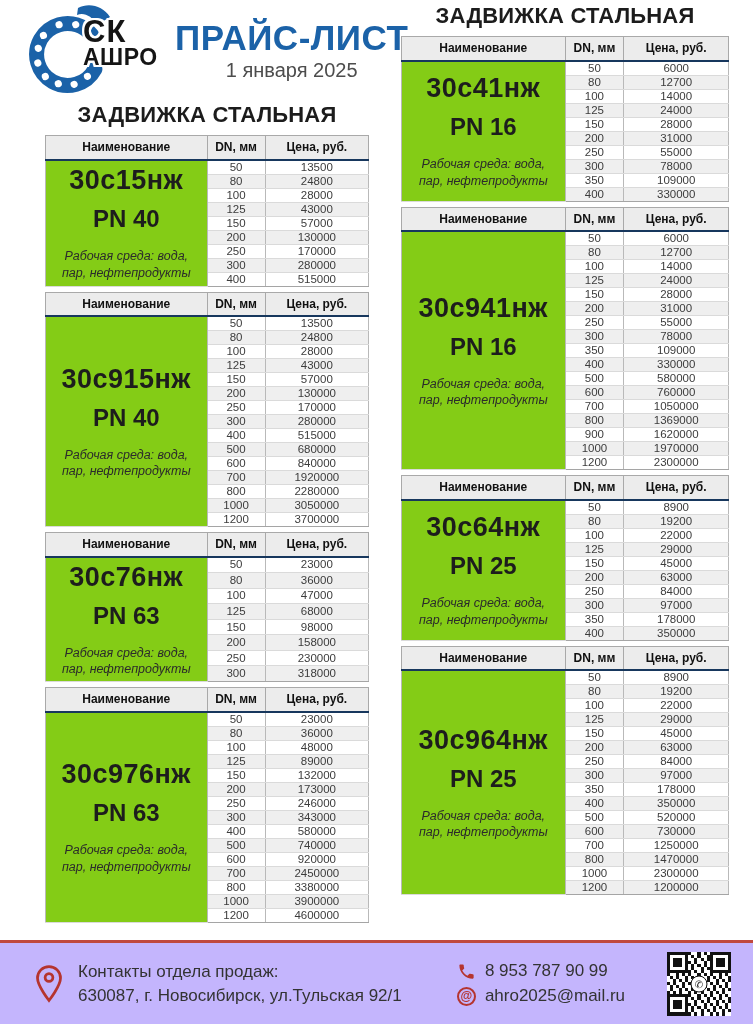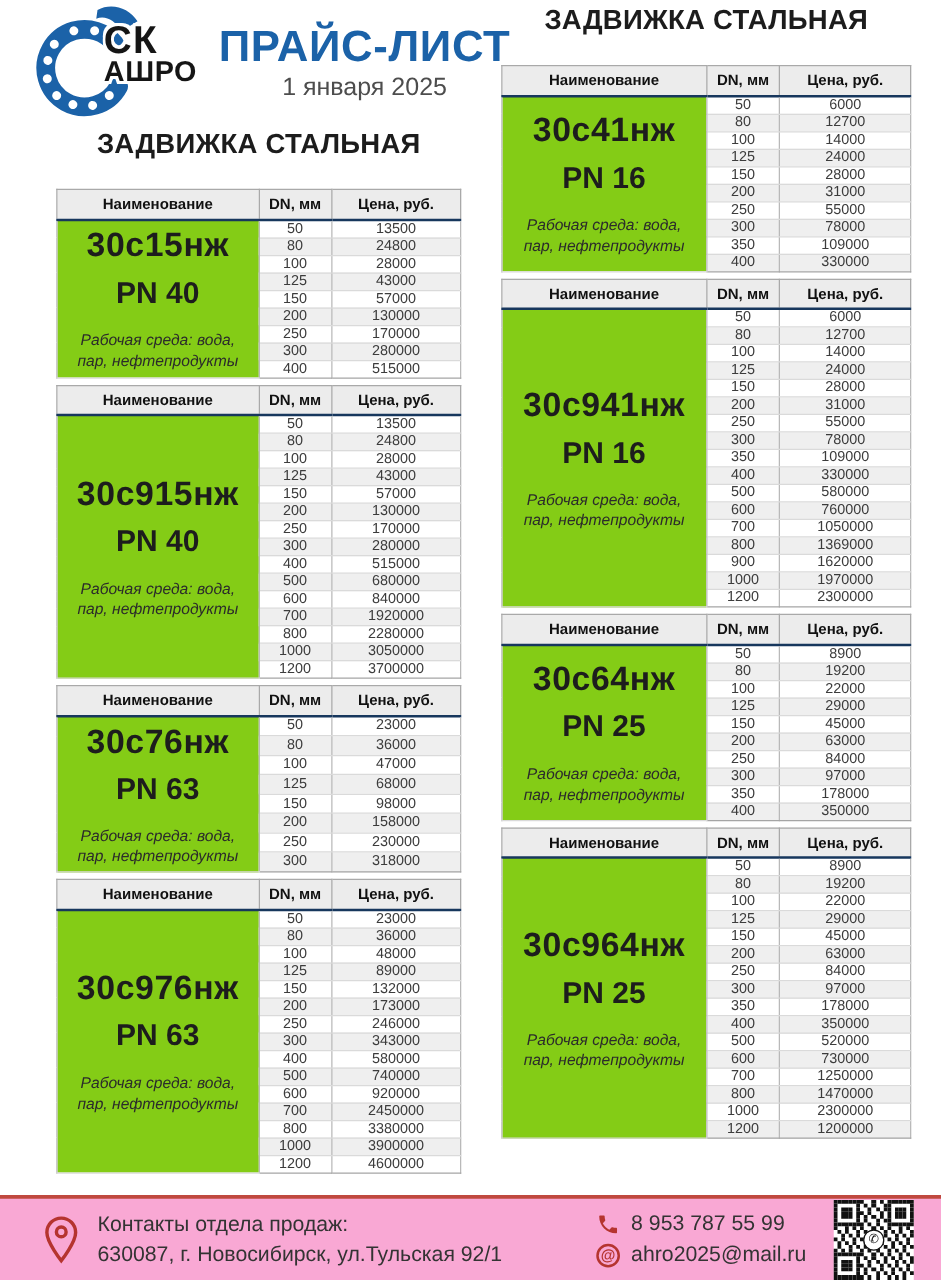--- a/index.html
+++ b/index.html
@@ -22,39 +22,39 @@
   .logo-l1 { font-size:31px; letter-spacing:1px; }
   .logo-l2 { font-size:23px; letter-spacing:0.5px; }
   .title-block { flex:1; text-align:center; padding-top:4px; }
   .title { font-size:35px; font-weight:bold; color:#1b62a8; letter-spacing:0.5px; white-space:nowrap; }
   .subtitle { font-size:20px; color:#4d4d4d; margin-top:1px; }
 
   .section-heading { font-size:22px; font-weight:bold; text-align:center; color:#1c1c1c;
     margin:8px 0 7px; letter-spacing:0.2px; }
   .col.right .section-heading { margin-top:3px; }
 
-  .tables { display:flex; flex-direction:column; gap:5px;margin-top:16px; }
+  .tables { display:flex; flex-direction:column; gap:5px; }
 
   
   table.price-table { width:100%; border-collapse:collapse; table-layout:fixed; }
   col.c-name { width:50%; } col.c-dn { width:18%; } col.c-price { width:32%; }
   .price-table th { background:#ececec; border:1px solid #a9a9a9; border-bottom:2px solid #17375d;
     font-size:12px; height:24px; color:#111; font-weight:bold; padding:0; }
   .price-table td { font-size:11.5px; color:#3c3c3c; text-align:center; height:14px; line-height:13px;
     border-left:1px solid #b9b9b9; border-right:1px solid #b9b9b9; border-bottom:1px solid #dadada; padding:0; }
   .price-table tr:last-child td { border-bottom:1px solid #a5a5a5; }
   .price-table tr.alt td.data { background:#efefef; }
   .price-table td.name-cell { background:#84cc16; vertical-align:middle; padding:4px 10px; height:auto; line-height:normal; }
   .prod-name { font-size:27px; font-weight:bold; color:#1d1d1d; letter-spacing:0.5px; }
   .prod-pn   { font-size:24px; font-weight:bold; color:#1d1d1d; margin-top:9px; }
   .prod-medium { font-size:12.5px; font-style:italic; color:#2b2b2b; margin-top:15px; line-height:1.3; }
 
   
-  .footer { position:absolute; left:0; right:0; bottom:0; height:68px; border-top:3px solid #c0493f;
-    display:flex; align-items:center; padding:0 22px 0 34px; gap:0; background:#f9a8d4; }
+  .footer { position:absolute; left:0; right:0; bottom:0; height:84px; border-top:3px solid #c0493f;
+    display:flex; align-items:center; padding:0 22px 0 34px; gap:20px; background:#c4b5fd; }
   .contact-left { display:flex; align-items:center; gap:14px; flex:1; }
   .contact-text { font-size:17px; color:#333; line-height:1.4; }
   .contact-right { display:flex; flex-direction:column; gap:5px; margin-right:22px; }
   .contact-item { display:flex; align-items:center; gap:9px; font-size:17px; color:#333; white-space:nowrap; }
   .at-icon { width:19px; height:19px; border:2px solid #b5342f; border-radius:50%; color:#b5342f;
     font-size:12px; font-weight:bold; display:flex; align-items:center; justify-content:center; flex:none; }
   .qr { width:64px; height:64px; position:relative; flex:none; display:grid;
     grid-template-columns:repeat(21,1fr); grid-template-rows:repeat(21,1fr); background:#fff; }
   .qr .m { background:#111; }
   .qr-center { position:absolute; left:50%; top:50%; transform:translate(-50%,-50%); width:17px; height:17px;
@@ -687,21 +687,21 @@
       <div class="contact-text">
         <div>Контакты отдела продаж:</div>
         <div>630087, г. Новосибирск, ул.Тульская 92/1</div>
       </div>
     </div>
     <div class="contact-right">
       <div class="contact-item">
         <svg width="19" height="19" viewBox="0 0 24 24">
           <path fill="#b5342f" d="M6.62 10.79c1.44 2.83 3.76 5.14 6.59 6.59l2.2-2.2c.27-.27.67-.36 1.02-.24 1.12.37 2.33.57 3.57.57.55 0 1 .45 1 1V20c0 .55-.45 1-1 1-9.39 0-17-7.61-17-17 0-.55.45-1 1-1h3.5c.55 0 1 .45 1 1 0 1.25.2 2.45.57 3.57.11.35.03.74-.25 1.02l-2.2 2.2z"></path>
         </svg>
-        <span>8 953 787 55 99</span>
+        <span>8 953 787 90 99</span>
       </div>
       <div class="contact-item">
         <span class="at-icon">@</span>
         <span>ahro2025@mail.ru</span>
       </div>
     </div>
     <div class="qr" id="qr">
         <div class="m"></div>
         <div class="m"></div>
         <div class="m"></div>

